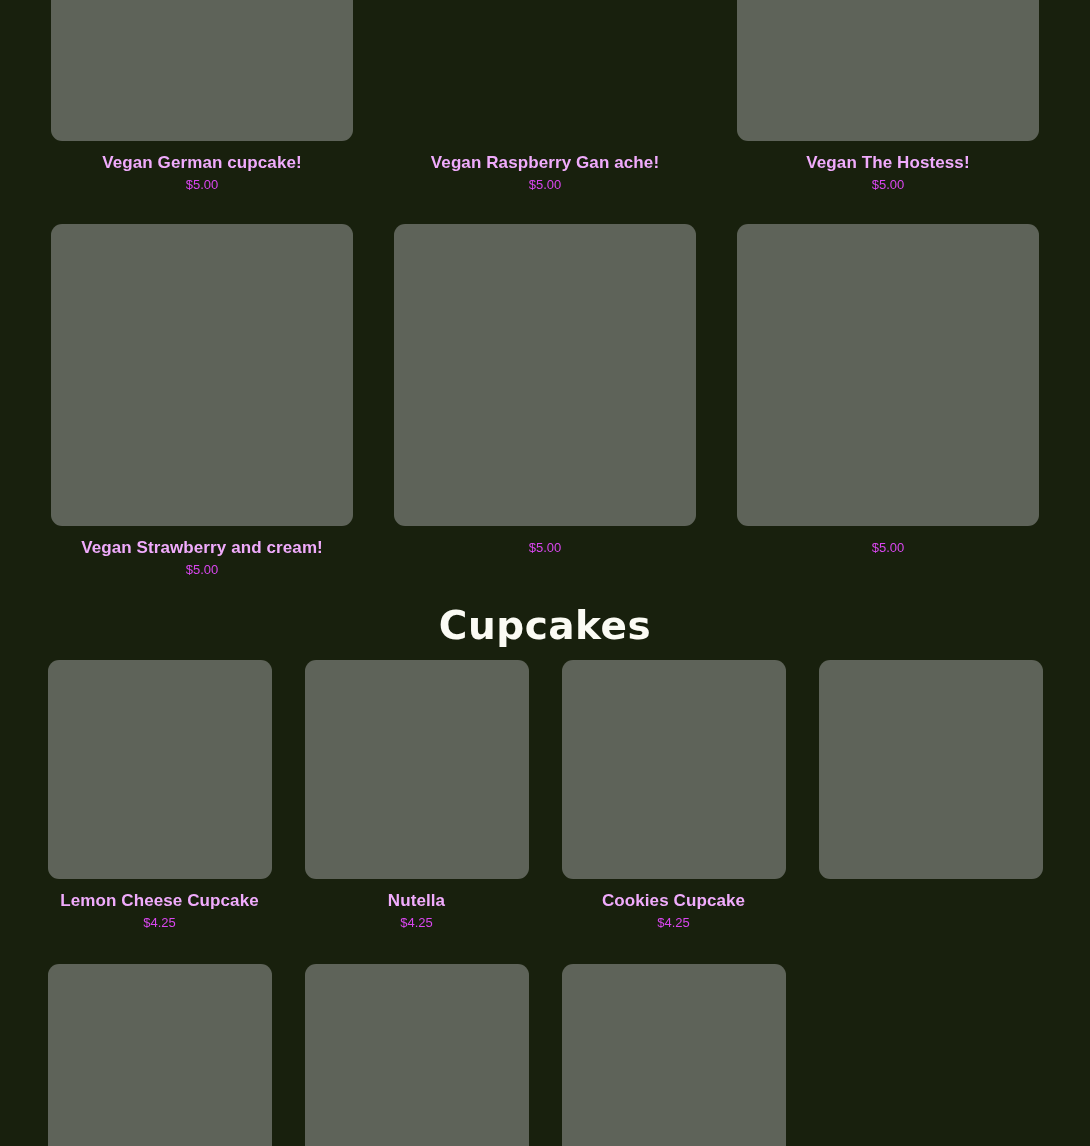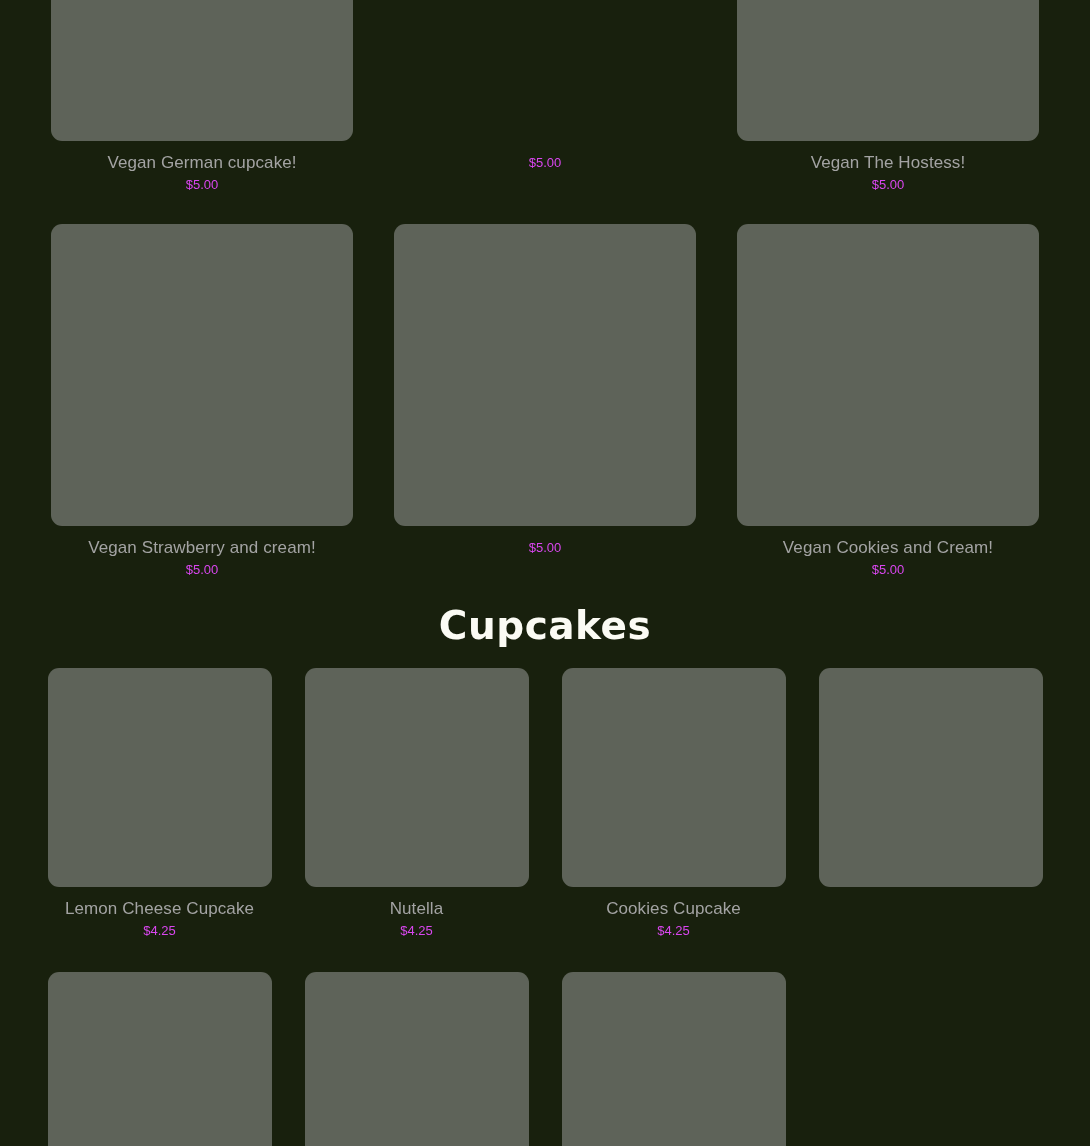--- a/index.html
+++ b/index.html
@@ -65,24 +65,24 @@
   
   .card__media--empty { background: transparent; }
 
   .card__info {
     text-align: center;
     padding-top: 11px;
   }
 
   .card__title {
     font-size: 17px;
-    font-weight: 400;
+    font-weight: 700;
     line-height: 22px;
     letter-spacing: 0.1px;
-    color: #a3a3a3;
+    color: #f0abfc;
   }
 
   .card__price {
     font-size: 13px;
     font-weight: 400;
     line-height: 21px;
     color: #d946ef;
     padding-top: 0px;
   }
 
@@ -103,40 +103,41 @@
   }
 
   .section__heading {
     text-align: center;
     font-family: "DejaVu Sans", sans-serif;
     font-size: 39px;
     font-weight: 700;
     letter-spacing: 0.5px;
     color: #fbfbf4;
     line-height: 52px;
-    margin-bottom: 16px;
+    margin-bottom: 8px;
   }
 </style>
 </head>
 <body style="background: rgb(24, 32, 13);">
 
 <div class="page">
 
   <section class="section--vegan">
     <div class="grid grid--vegan">
         <div class="card">
           <div class="card__media" style="background: rgb(94, 99, 89);"></div>
           <div class="card__info">
             <div class="card__title">Vegan German cupcake!</div>
             <div class="card__price">$5.00</div>
           </div>
         </div>
         <div class="card">
           <div class="card__media card__media--empty"></div>
           <div class="card__info">
+            <div class="card__title">Vegan Raspberry Gan ache!</div>
             <div class="card__price">$5.00</div>
           </div>
         </div>
         <div class="card">
           <div class="card__media" style="background: rgb(94, 99, 89);"></div>
           <div class="card__info">
             <div class="card__title">Vegan The Hostess!</div>
             <div class="card__price">$5.00</div>
           </div>
         </div>
@@ -149,21 +150,20 @@
         </div>
         <div class="card">
           <div class="card__media" style="background: rgb(94, 99, 89);"></div>
           <div class="card__info">
             <div class="card__price">$5.00</div>
           </div>
         </div>
         <div class="card">
           <div class="card__media" style="background: rgb(94, 99, 89);"></div>
           <div class="card__info">
-            <div class="card__title">Vegan Cookies and Cream!</div>
             <div class="card__price">$5.00</div>
           </div>
         </div>
       </div>
   </section>
 
   <section class="section--cupcakes">
     <h2 class="section__heading">Cupcakes</h2>
     <div class="grid grid--cupcakes">
         <div class="card">

